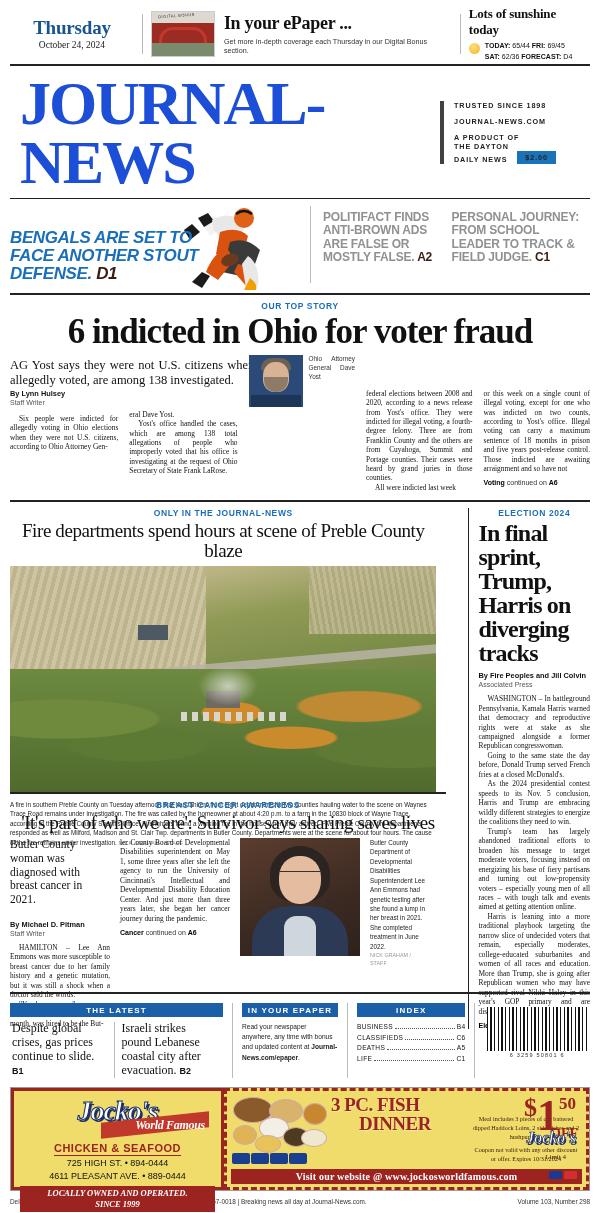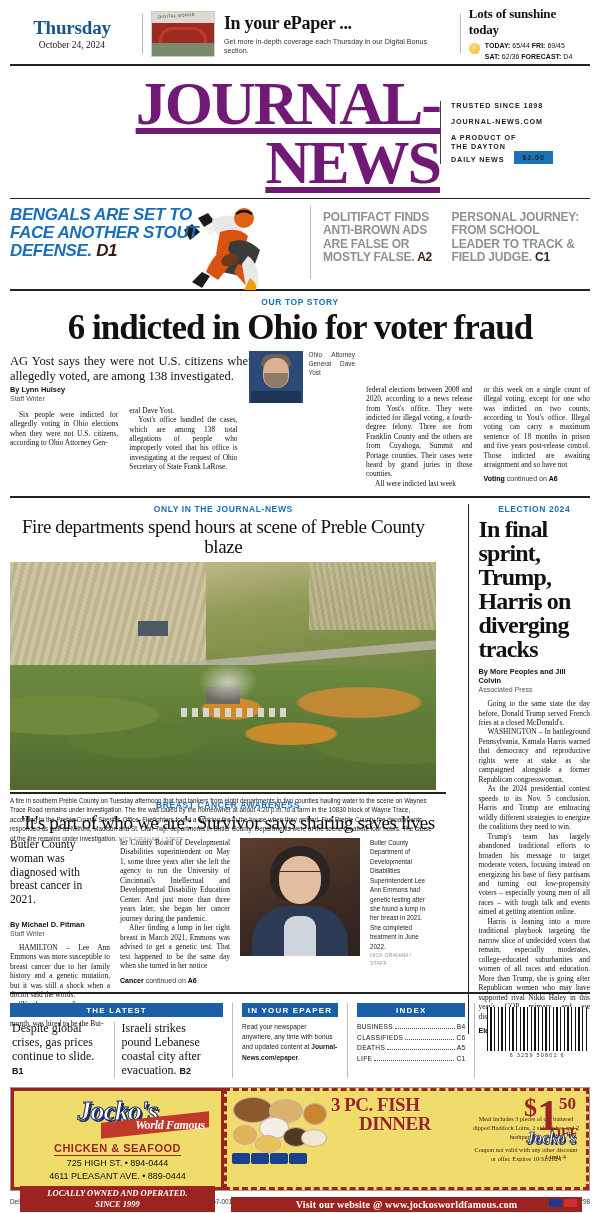--- a/index.html
+++ b/index.html
@@ -43,35 +43,35 @@
   .wx-lines { font-family:"Liberation Sans",sans-serif; font-size:7px; line-height:1.45; }
   .wx-lines b { font-weight:bold; }
   .rule-thick { border-top:2px solid #222; margin-top:6px; }
   .rule-thin { border-top:1px solid #222; }
 
   
   .masthead { display:flex; align-items:center; padding:8px 0 6px 0; }
   .logo {
     font-family:"Liberation Serif", serif; font-weight:bold;
     font-size:62px; line-height:0.95; letter-spacing:-2px;
-    flex:1; text-align:right; padding-left:10px; color:#701a75;text-decoration:underline;
+    flex:1; text-align:left; padding-left:10px; color:#1d4ed8;
   }
-  .mast-right { width:150px; border-left:1px solid #404040; padding-left:10px; }
+  .mast-right { width:150px; border-left:4px solid #404040; padding-left:10px; }
   .mast-right div { font-family:"Liberation Sans",sans-serif; font-size:7.2px; font-weight:bold; letter-spacing:.9px; color:#222; }
   .mast-right .sp { margin-bottom:7px; }
   .price-row { display:flex; align-items:flex-end; }
   .price-badge { background:#1a73b8; color:#fff; font-size:7px; font-weight:bold; padding:2px 8px; margin-left:10px; letter-spacing:.4px;}
 
   
   .promo { display:flex; padding:7px 0 4px 0; min-height:84px;}
   .promo-left { width:300px; position:relative; }
   .promo-head {
     font-family:"Liberation Sans",sans-serif; font-weight:bold; font-style:italic;
     font-size:17px; line-height:1.06; color:#1a6fbb; letter-spacing:-0.4px;
-    text-transform:uppercase; position:relative; z-index:3; width:190px;
+    text-transform:uppercase; position:relative; z-index:3; width:190px;margin-top:23px;
   }
   .promo-head .pg { color:#3a1d12; }
   .promo-photo { position:absolute; right:22px; top:-4px; width:120px; height:88px; z-index:2; }
   .promo-right { flex:1; border-left:1px solid #bbb; padding-left:12px; display:flex; flex-direction:row; justify-content:center;}
   .promo-item { font-family:"Liberation Sans",sans-serif; font-weight:bold; font-size:12px; line-height:1.12; color:#8f9193; letter-spacing:-0.2px; padding:5px 0;}
   .promo-item .pg { color:#3a1d12; }
   .promo-div { border-top:1px solid #c9c9c9; }
 
   
   .kicker { text-align:center; font-family:"Liberation Sans",sans-serif; font-weight:bold; font-size:8.5px; letter-spacing:.6px; color:#1a6fbb; padding:6px 0 3px 0; }
@@ -175,21 +175,21 @@
   .plate { position:absolute; border-radius:50%; background:#e6d8b8; border:1px solid #caa; }
   .cp-mid { flex:1; padding-left:4px; position:relative;}
   .cp-title { font-family:"Liberation Serif",serif; font-weight:bold; font-size:19px; color:#9b2420; line-height:1; letter-spacing:-0.5px; text-shadow:1px 1px 0 #f7e9a0;}
   .cp-desc { font-family:"Liberation Serif",serif; font-size:6.2px; line-height:1.45; color:#3a1d12; text-align:center; width:108px; position:absolute; right:2px; top:20px;}
   .cp-price { position:absolute; right:4px; top:2px; color:#9b2420; font-family:"Liberation Serif",serif; font-weight:bold; line-height:.85; text-align:left;}
   .cp-d { font-size:26px; vertical-align:top; }
   .cp-1 { font-size:44px; }
   .cp-50 { font-size:17px; vertical-align:top; }
   .cp-off { font-size:14px; display:block; margin-left:26px; margin-top:-6px;}
   .cp-limit{font-family:"Liberation Serif",serif;font-size:7px;color:#3a1d12;position:absolute;right:16px;top:58px;}
-  .cp-foot { background:#9b2420; color:#fff; text-align:center; font-family:"Liberation Serif",serif; font-weight:bold; font-size:10px; letter-spacing:.2px; padding:2px 0; position:relative;margin-top:28px;}
+  .cp-foot { background:#9b2420; color:#fff; text-align:center; font-family:"Liberation Serif",serif; font-weight:bold; font-size:10px; letter-spacing:.2px; padding:2px 0; position:relative;}
   .cp-cards{position:absolute;right:5px;top:2px;display:flex;gap:2px;}
   .card1{width:13px;height:8px;background:#1a3a8f;border-radius:1px;}
   .card2{width:13px;height:8px;background:#d32f2f;border-radius:1px;}
   .jk-small{position:absolute;right:6px;bottom:22px;font-family:"Liberation Serif",serif;font-weight:bold;font-style:italic;font-size:16px;color:#fff;-webkit-text-stroke:.7px #1b2f6b;text-shadow:1.5px 1.5px 0 #1b2f6b;}
 
   
   .footer { display:flex; padding-top:7px; font-family:"Liberation Sans",sans-serif; font-size:6.4px; color:#333;}
   .foot-vol { margin-left:auto; }
 </style>
 </head>
@@ -348,25 +348,25 @@
           <div class="fp-trucks"></div>
       </div>
       <div class="fcap">
         <span>A fire in southern Preble County on Tuesday afternoon that had tankers from eight departments in two counties hauling water to the scene on Waynes Trace Road remains under investigation. The fire was called by the homeowner at about 4:20 p.m. to a farm in the 10830 block of Wayne Trace, according to the Preble County Sheriff's Office. Firefighters found a working fire in the house when they arrived. Five Preble County fire departments responded as well as Milford, Madison and St. Clair Twp. departments in Butler County. Departments were at the scene for about four hours. The cause of the fire remains under investigation.</span>
         <span class="credit">NICK GRAHAM / STAFF</span>
       </div>
     </div>
     <div class="pane-right">
       <div class="kicker" style="padding-top:0;text-align:center;">ELECTION 2024</div>
       <div class="head-col">In final sprint, Trump, Harris on diverging tracks</div>
-      <div class="byline">By More Peoples and Jill Colvin</div>
+      <div class="byline">By Fire Peoples and Jill Colvin</div>
       <div class="byline-sub">Associated Press</div>
       <div class="col-narrow">
+        <p style="margin:0;text-indent:9px;">WASHINGTON – In battleground Pennsylvania, Kamala Harris warned that democracy and reproductive rights were at stake as she campaigned alongside a former Republican congresswoman.</p>
         <p style="margin:0;text-indent:9px;">Going to the same state the day before, Donald Trump served French fries at a closed McDonald's.</p>
-        <p style="margin:0;text-indent:9px;">WASHINGTON – In battleground Pennsylvania, Kamala Harris warned that democracy and reproductive rights were at stake as she campaigned alongside a former Republican congresswoman.</p>
         <p style="margin:0;text-indent:9px;">As the 2024 presidential contest speeds to its Nov. 5 conclusion, Harris and Trump are embracing wildly different strategies to energize the coalitions they need to win.</p>
         <p style="margin:0;text-indent:9px;">Trump's team has largely abandoned traditional efforts to broaden his message to target moderate voters, focusing instead on energizing his base of fiery partisans and turning out low-propensity voters – especially young men of all races – with tough talk and events aimed at getting attention online.</p>
         <p style="margin:0;text-indent:9px;">Harris is leaning into a more traditional playbook targeting the narrow slice of undecided voters that remain, especially moderates, college-educated suburbanites and women of all races and education. More than Trump, she is going after Republican women who may have supported rival Nikki Haley in this year's GOP primary and are dissatisfied with</p>
       </div>
       <div class="jumpline">
         <b>Election</b>
         <span>continued on</span>
         <b>A6</b>
       </div>
     </div>
@@ -383,21 +383,20 @@
         <div class="byline-sub">Staff Writer</div>
         <div class="col-narrow">
           <p style="margin:0;text-indent:9px;">HAMILTON – Lee Ann Emmons was more susceptible to breast cancer due to her family history and a genetic mutation, but it was still a shock when a doctor said the words.</p>
           <p style="margin:0;text-indent:9px;">"You have cancer."</p>
           <p style="margin:0;text-indent:9px;">Emmons, who turned 50 this month, was hired to be the But-</p>
         </div>
       </div>
       <div class="cc2">
         <div class="col-narrow">
           <p style="margin:0;text-indent:0;">ler County Board of Developmental Disabilities superintendent on May 1, some three years after she left the agency to run the University of Cincinnati's Intellectual and Developmental Disability Education Center. And just more than three years later, she began her cancer journey during the pandemic.</p>
-          <p style="margin:0;text-indent:9px;">After finding a lump in her right breast in March 2021, Emmons was advised to get a genetic test. That test happened to be the same day when she turned in her notice</p>
         </div>
         <div class="jumpline">
           <b>Cancer</b>
           <span>continued on</span>
           <b>A6</b>
         </div>
       </div>
       <div class="cc3">
         <div class="portrait">
           <div class="pt-bg"></div>

